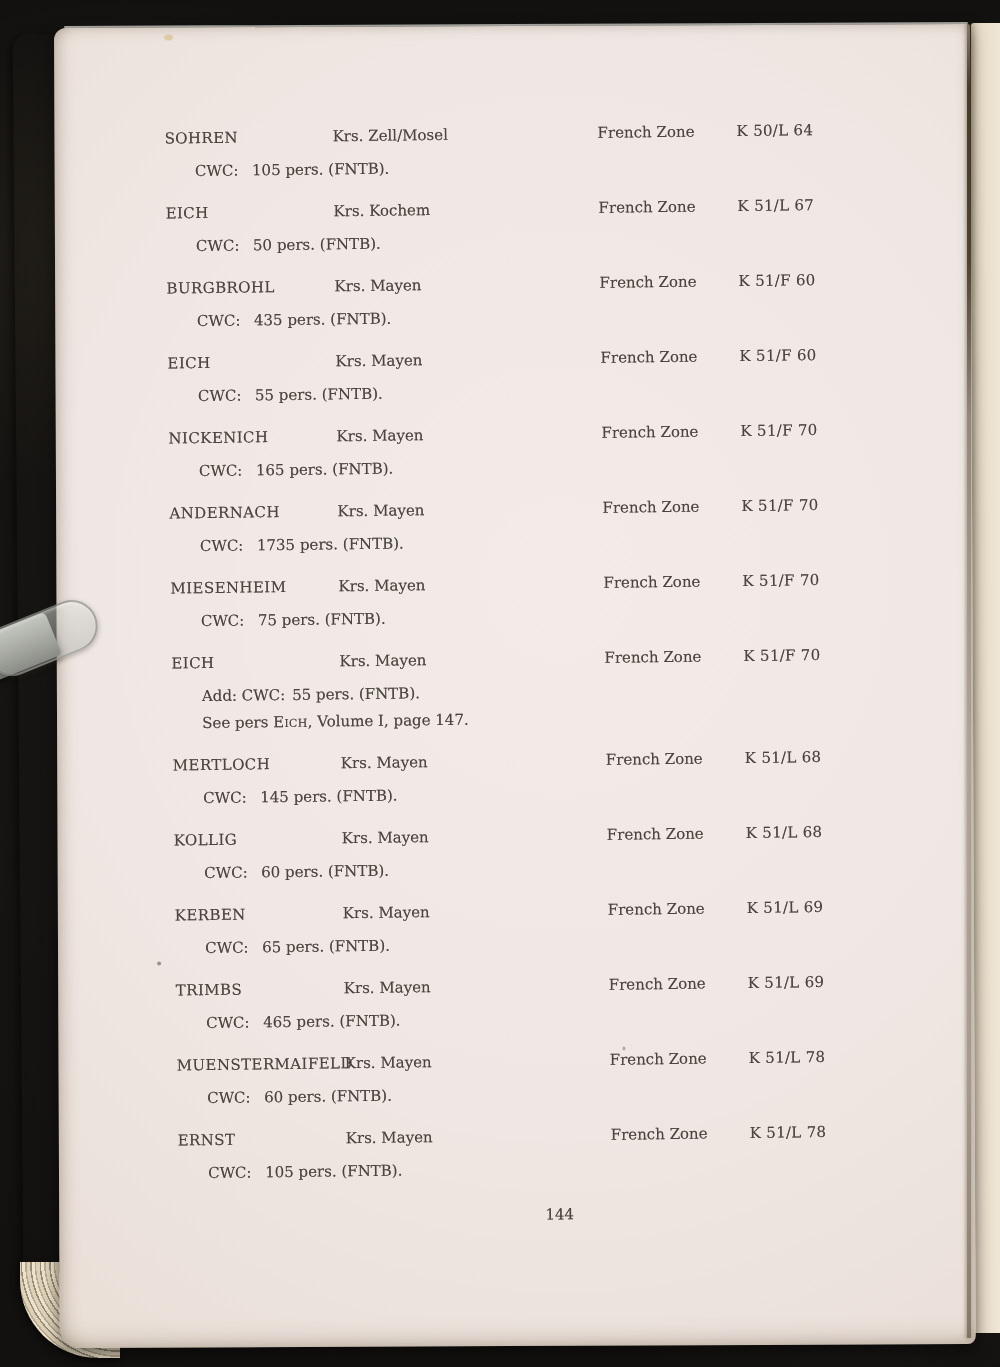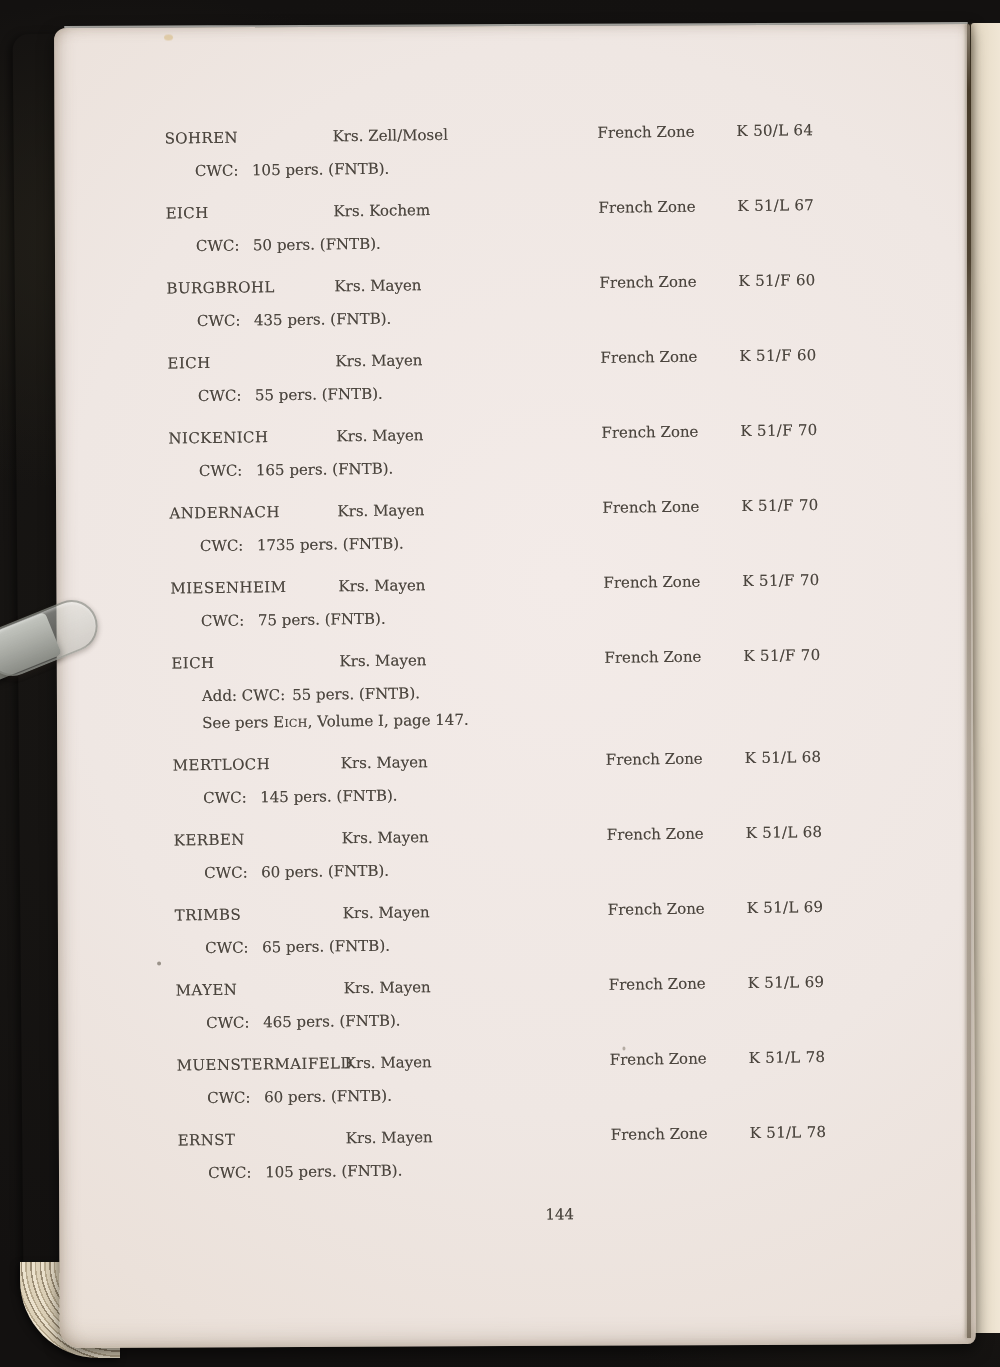--- a/index.html
+++ b/index.html
@@ -204,39 +204,39 @@
     <div class="entry-head">
       <span class="name">MERTLOCH</span>
       <span class="district">Krs. Mayen</span>
       <span class="zone">French Zone</span>
       <span class="coord">K 51/L 68</span>
     </div>
   <div class="detail"><span class="lbl">CWC:</span><span class="val">145 pers. (FNTB).</span></div>
           </div>
           <div class="entry">
     <div class="entry-head">
+      <span class="name">KOLLIG</span>
+      <span class="district">Krs. Mayen</span>
+      <span class="zone">French Zone</span>
+      <span class="coord">K 51/L 68</span>
+    </div>
+  <div class="detail"><span class="lbl">CWC:</span><span class="val">60 pers. (FNTB).</span></div>
+          </div>
+          <div class="entry">
+    <div class="entry-head">
       <span class="name">KERBEN</span>
       <span class="district">Krs. Mayen</span>
       <span class="zone">French Zone</span>
-      <span class="coord">K 51/L 68</span>
-    </div>
-  <div class="detail"><span class="lbl">CWC:</span><span class="val">60 pers. (FNTB).</span></div>
+      <span class="coord">K 51/L 69</span>
+    </div>
+  <div class="detail"><span class="lbl">CWC:</span><span class="val">65 pers. (FNTB).</span></div>
           </div>
           <div class="entry">
     <div class="entry-head">
       <span class="name">TRIMBS</span>
-      <span class="district">Krs. Mayen</span>
-      <span class="zone">French Zone</span>
-      <span class="coord">K 51/L 69</span>
-    </div>
-  <div class="detail"><span class="lbl">CWC:</span><span class="val">65 pers. (FNTB).</span></div>
-          </div>
-          <div class="entry">
-    <div class="entry-head">
-      <span class="name">MAYEN</span>
       <span class="district">Krs. Mayen</span>
       <span class="zone">French Zone</span>
       <span class="coord">K 51/L 69</span>
     </div>
   <div class="detail"><span class="lbl">CWC:</span><span class="val">465 pers. (FNTB).</span></div>
           </div>
           <div class="entry">
     <div class="entry-head">
       <span class="name">MUENSTERMAIFELD</span>
       <span class="district">Krs. Mayen</span>

